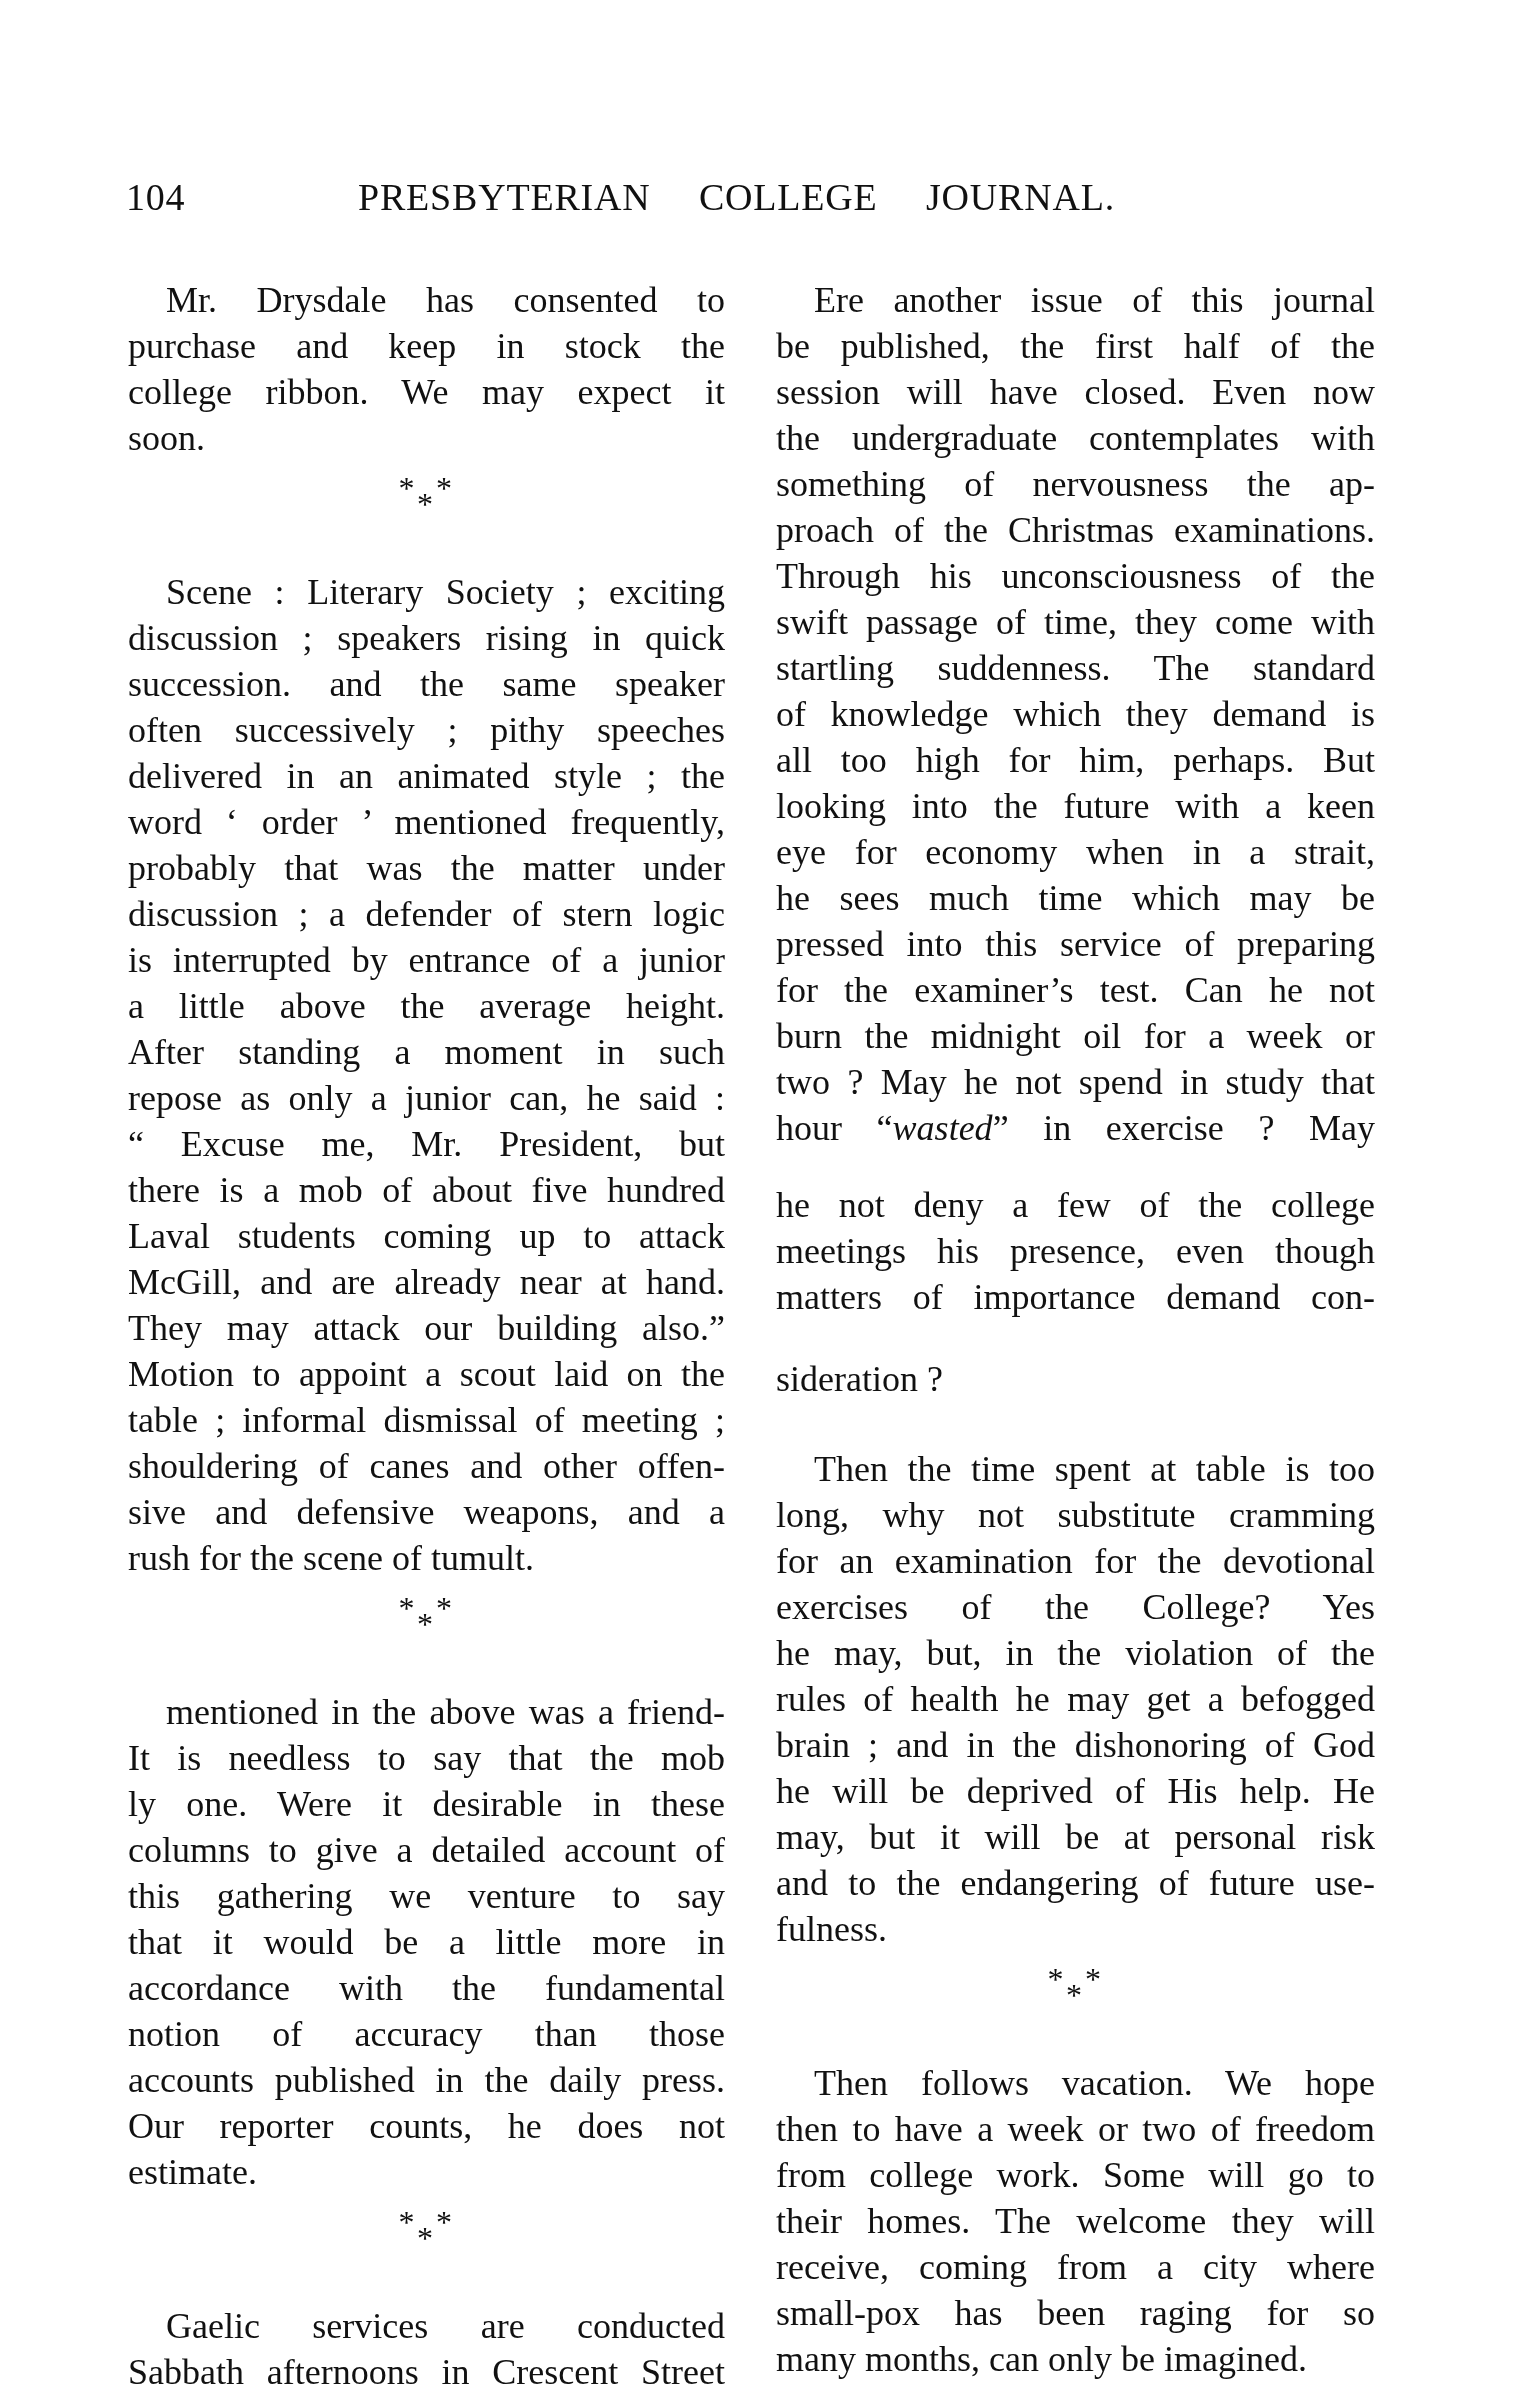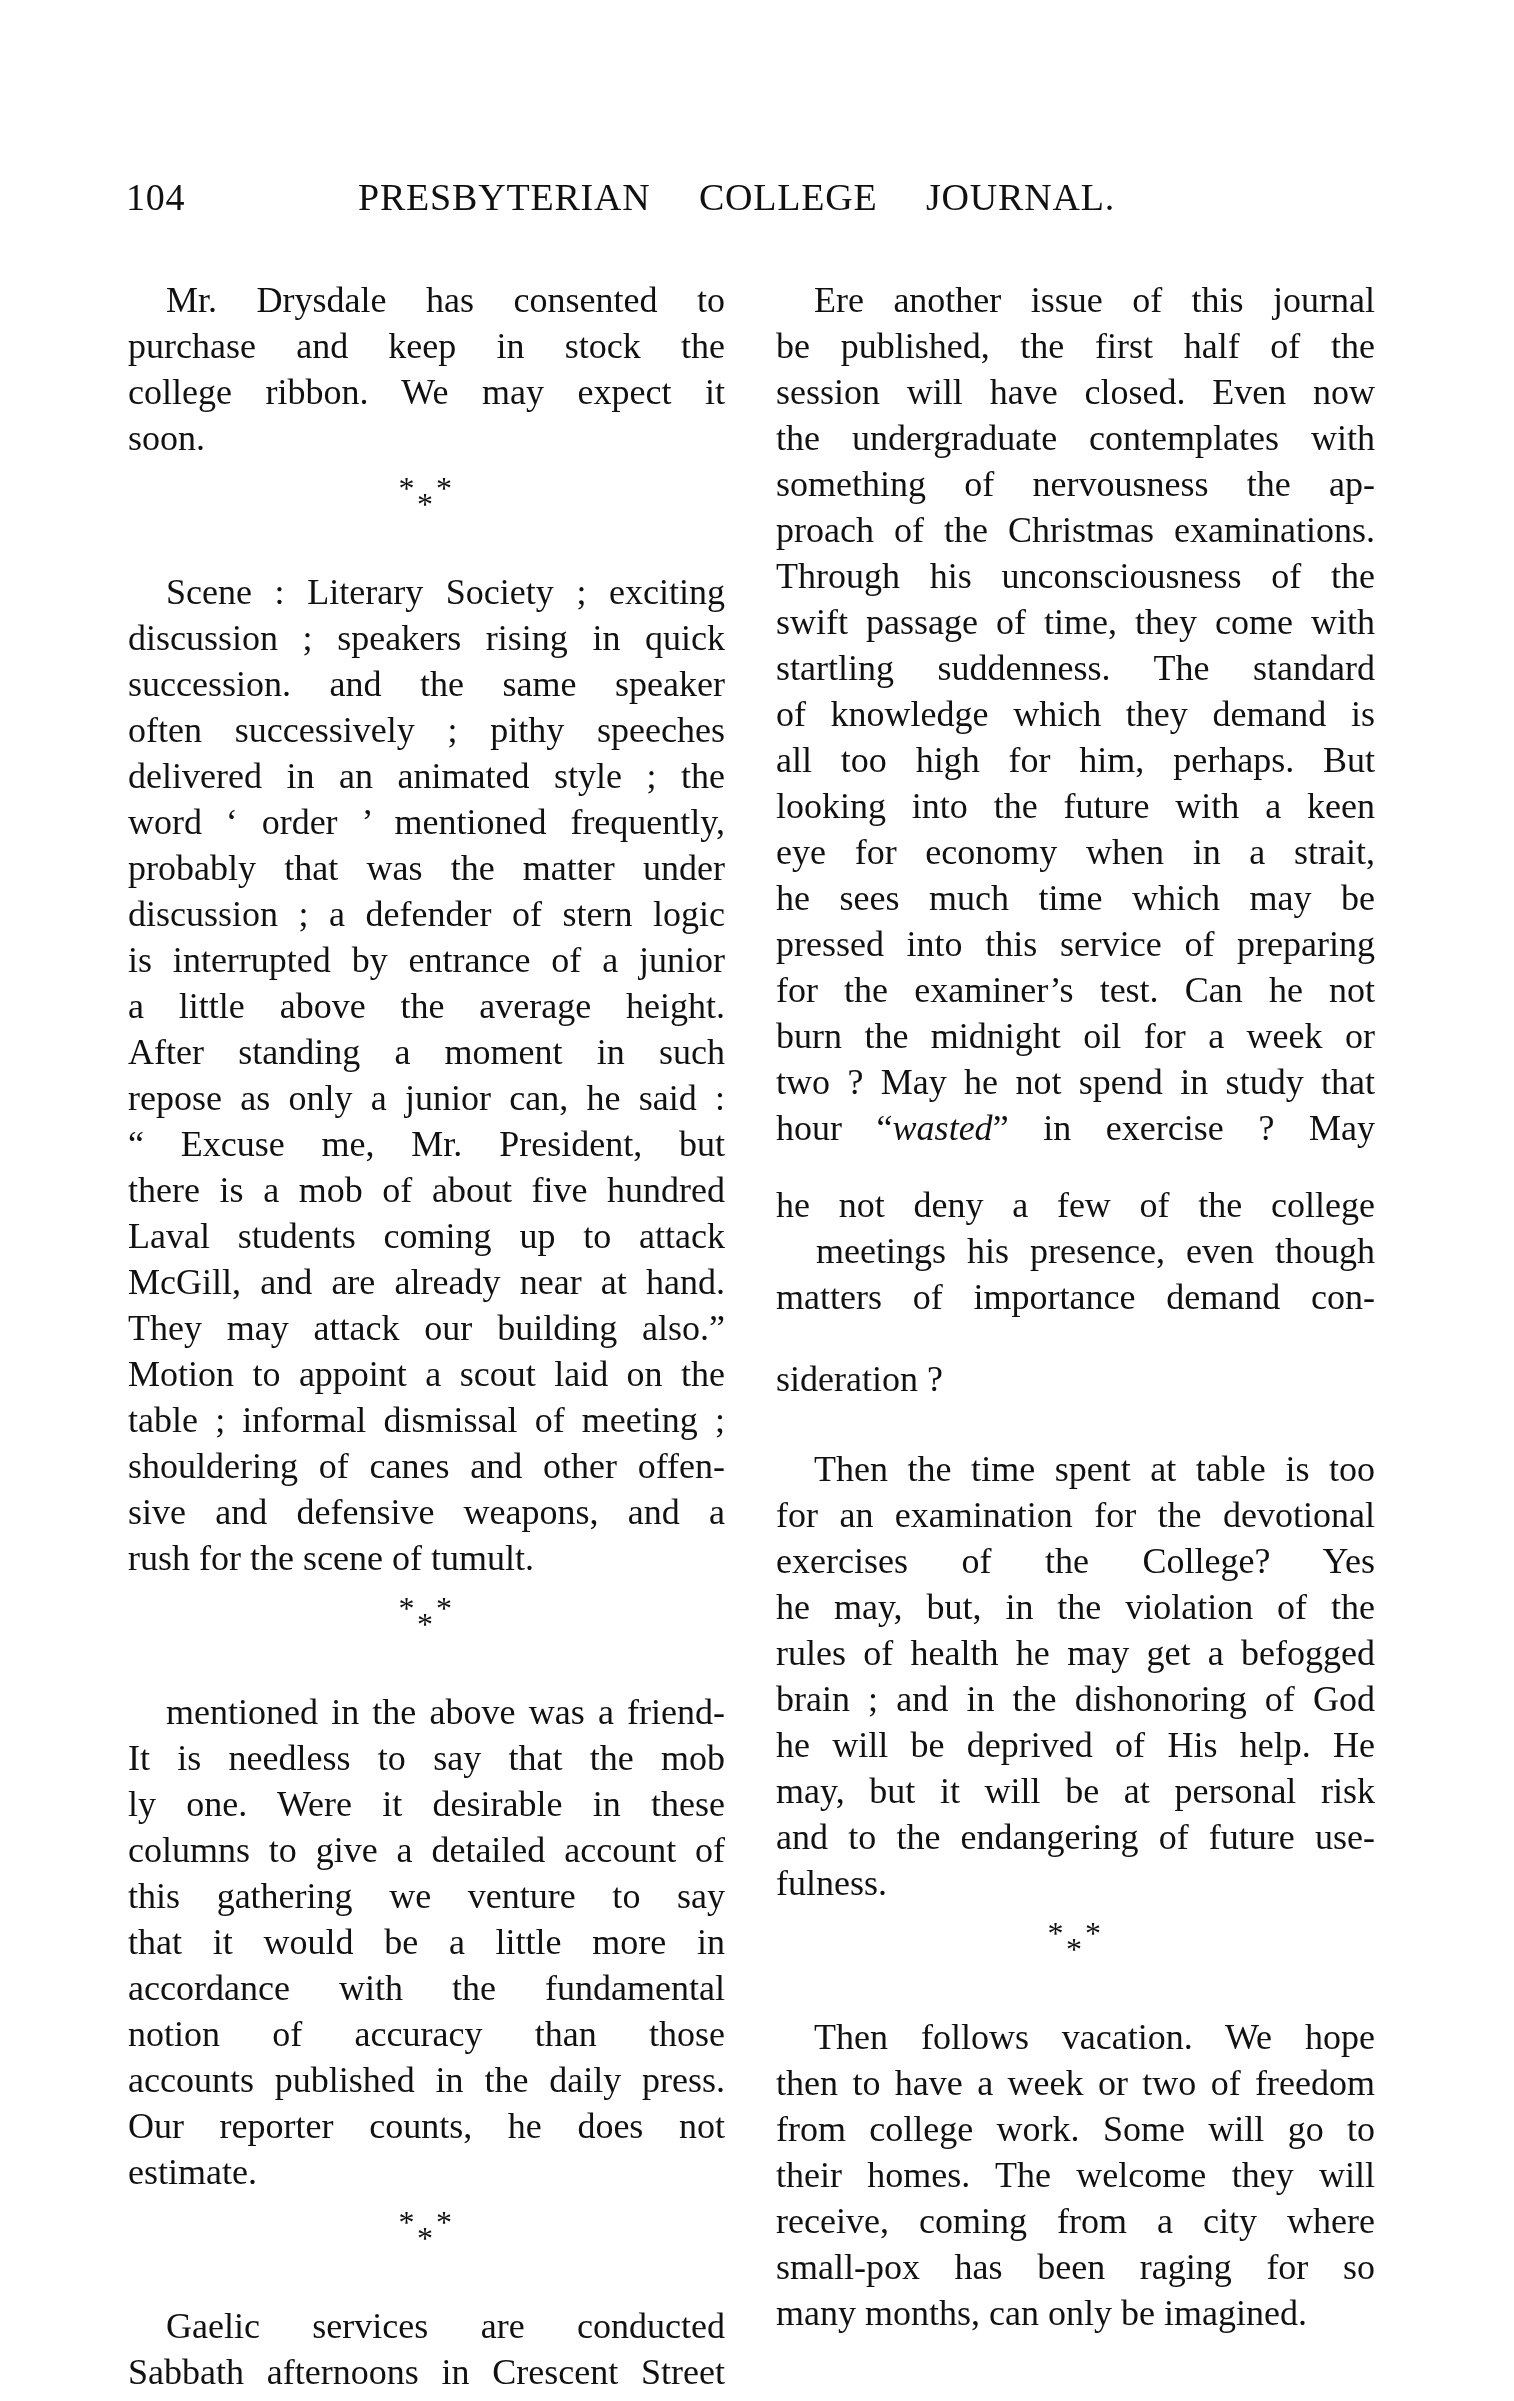--- a/index.html
+++ b/index.html
@@ -117,28 +117,29 @@
         <span class="line">eye for economy when in a strait,</span>
         <span class="line">he sees much time which may be</span>
         <span class="line">pressed into this service of preparing</span>
         <span class="line">for the examiner’s test. Can he not</span>
         <span class="line">burn the midnight oil for a week or</span>
         <span class="line">two ? May he not spend in study that</span>
       </div>
     <span class="line" style="text-indent: 0px;"><span>hour “</span><span class="ital">wasted</span><span>” in exercise ? May</span></span>
     <div>
         <span class="line" style="text-indent: 0px;">he not deny a few of the college</span>
-        <span class="line" style="text-indent: 0px; margin-left: 40px;">meetings his presence, even though</span>
+        <span class="line" style="text-indent: 0px;">meetings his presence, even though</span>
         <span class="line" style="text-indent: 0px;">matters of importance demand con-</span>
         <span class="line last" style="text-indent: 0px; margin-top: 36px;">sideration ?</span>
       </div>
   </div>
   <div class="gap"></div>
   <div class="para">
       <span class="line">Then the time spent at table is too</span>
+      <span class="line">long, why not substitute cramming</span>
       <span class="line">for an examination for the devotional</span>
       <span class="line">exercises of the College? Yes</span>
       <span class="line">he may, but, in the violation of the</span>
       <span class="line">rules of health he may get a befogged</span>
       <span class="line">brain ; and in the dishonoring of God</span>
       <span class="line">he will be deprived of His help. He</span>
       <span class="line">may, but it will be at personal risk</span>
       <span class="line">and to the endangering of future use-</span>
       <span class="line last">fulness.</span>
     </div>

